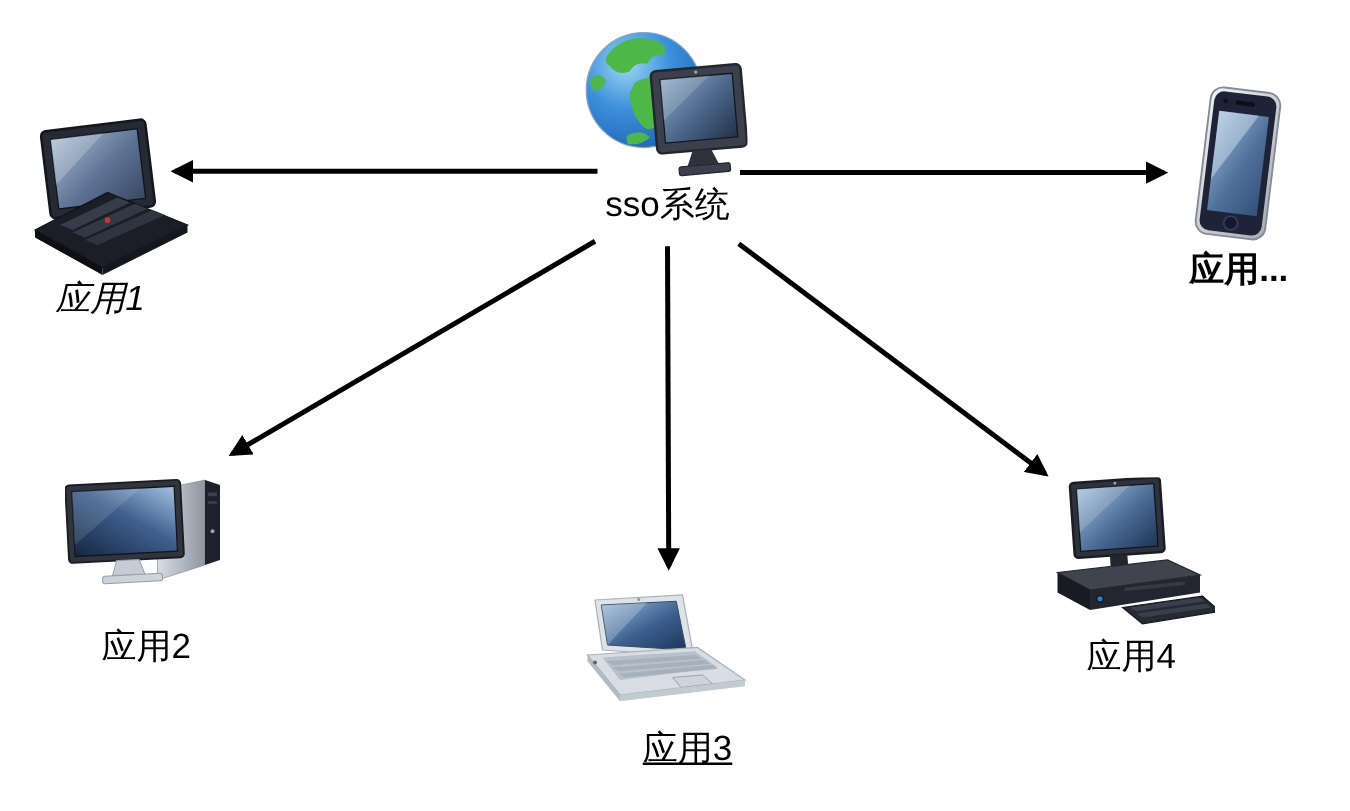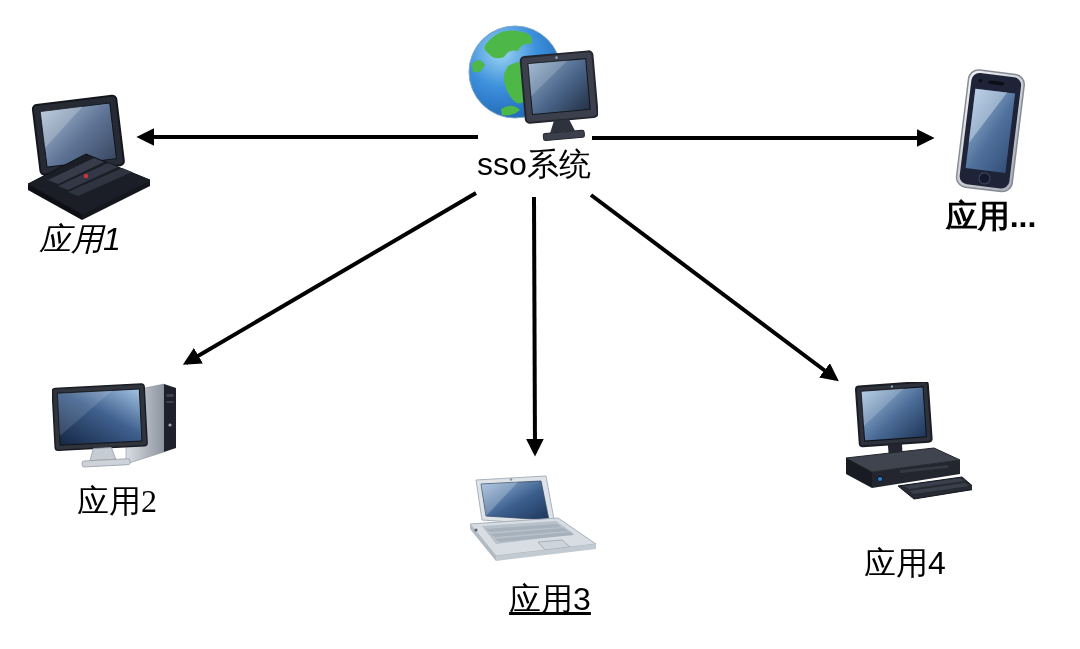--- a/index.html
+++ b/index.html
@@ -13,21 +13,21 @@
   }
   .layer {
     position: absolute;
     left: 0; top: 0;
     width: 1080px; height: 649px;
   }
   .node-icon { position: absolute; }
   .node-label {
     position: absolute;
     transform: translateX(-50%);
-    font-size: 32px;
+    font-size: 28px;
     line-height: 28px;
     color: #000000;
     white-space: nowrap;
   }
 </style>
 </head>
 <body>
 
 <div class="canvas">
 
@@ -187,18 +187,18 @@
       <rect x="26" y="23" width="40" height="80" fill="url(#gScrP)"></rect>
       <polygon points="26,23 58,23 26,78" fill="#e8f3fb" opacity="0.4"></polygon>
       <rect x="38" y="13" width="16" height="3.5" rx="1.75" fill="#0c0e18"></rect>
       <circle cx="30" cy="14.5" r="1.8" fill="#0c0e18"></circle>
       <circle cx="46" cy="111" r="5.5" fill="#141830" stroke="#3a4158" stroke-width="1.2"></circle>
     </g>
   </svg>
 
   <div class="node-label" style="left:534px; top:150px;">sso系统</div>
   <div class="node-label" style="left:80px; top:225px;font-style:italic;">应用1</div>
-  <div class="node-label" style="left:117px; top:487px;font-family:Liberation Serif, serif;">应用2</div>
+  <div class="node-label" style="left:117px; top:503px;">应用2</div>
   <div class="node-label" style="left:550px; top:585px;text-decoration:underline;">应用3</div>
-  <div class="node-label" style="left:905px; top:511px;margin-top:38px;">应用4</div>
+  <div class="node-label" style="left:905px; top:511px;">应用4</div>
   <div class="node-label" style="left:991px; top:202px;font-weight:bold;">应用...</div>
 
 </div>
 
 </body></html>

